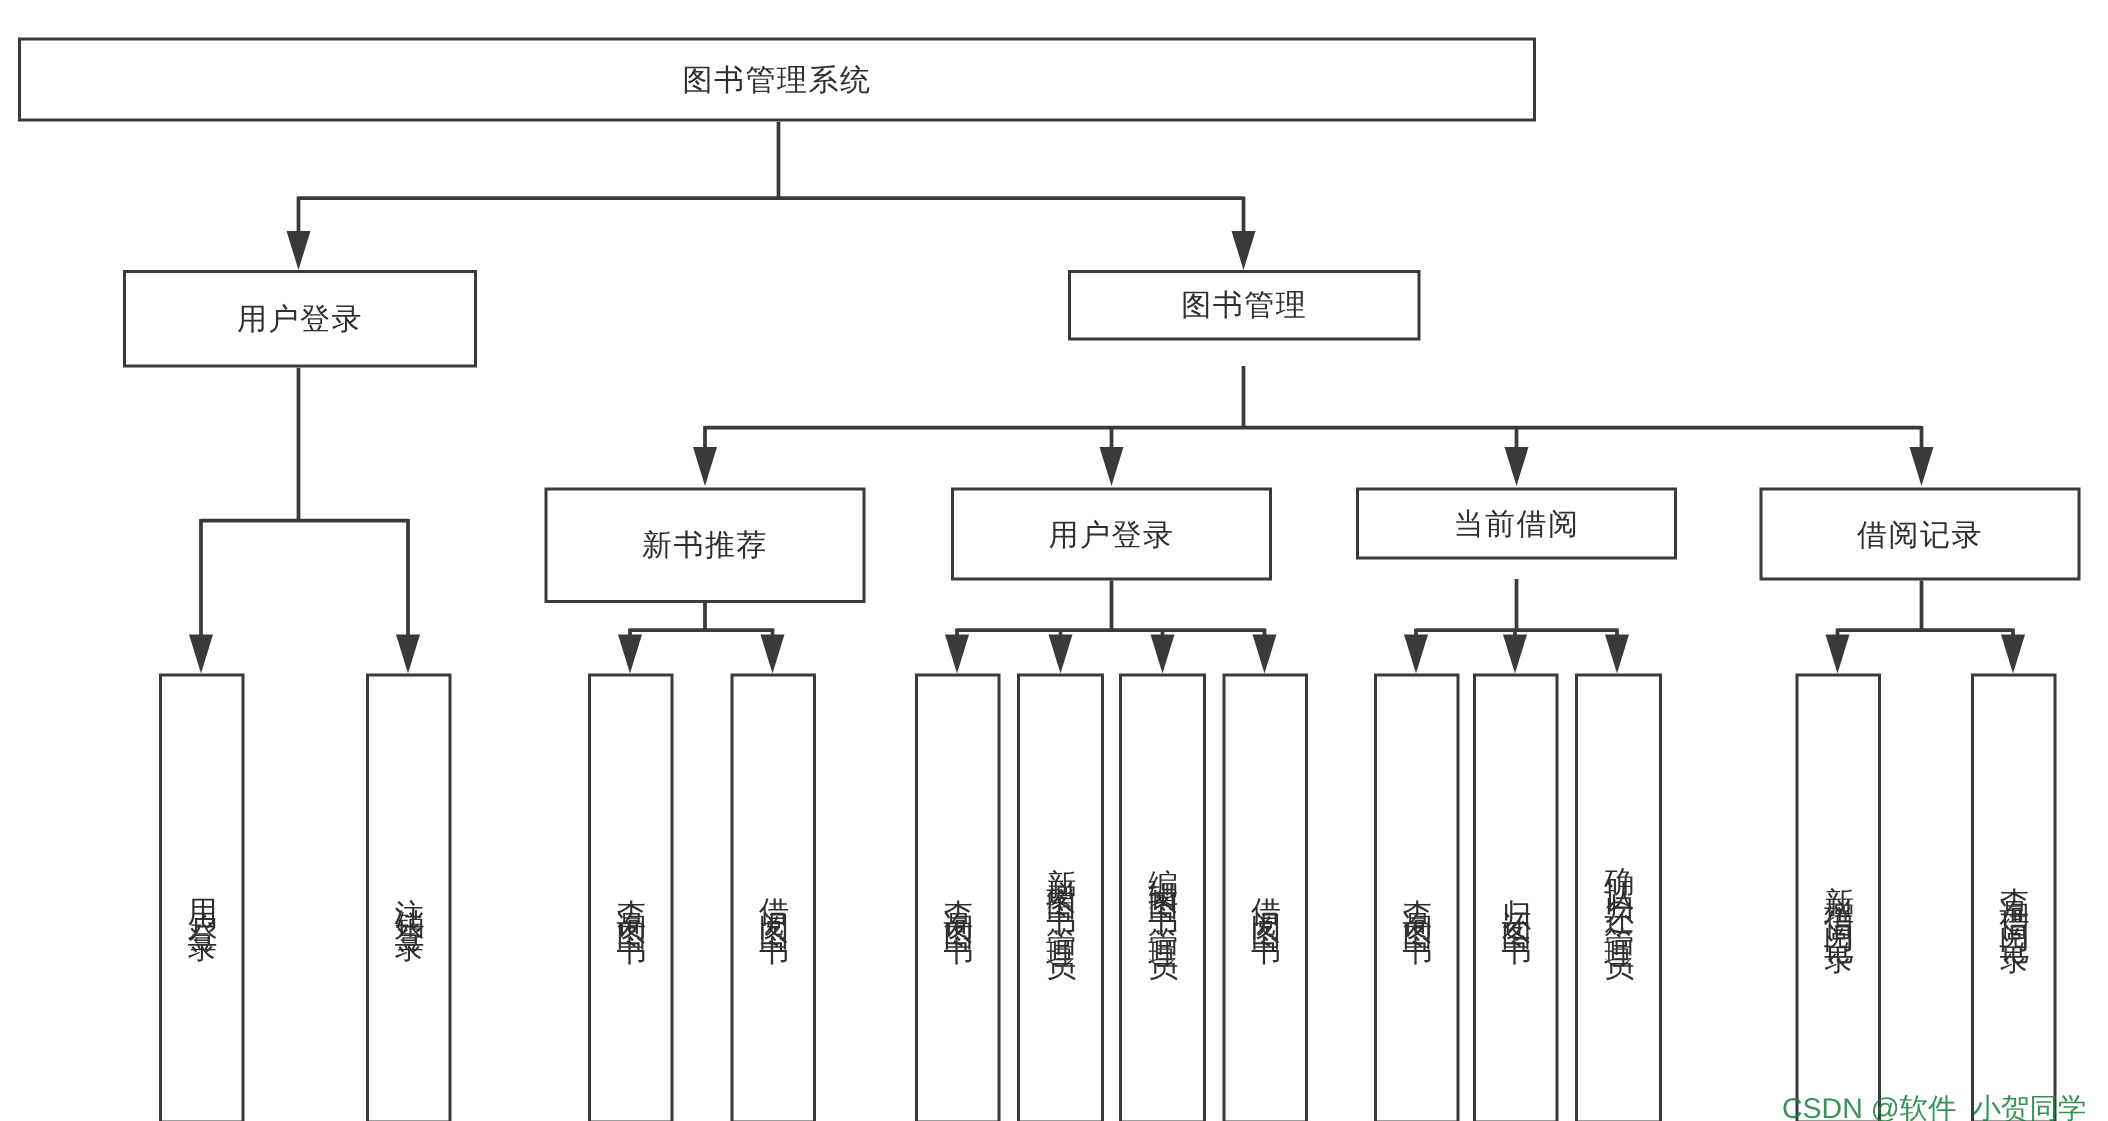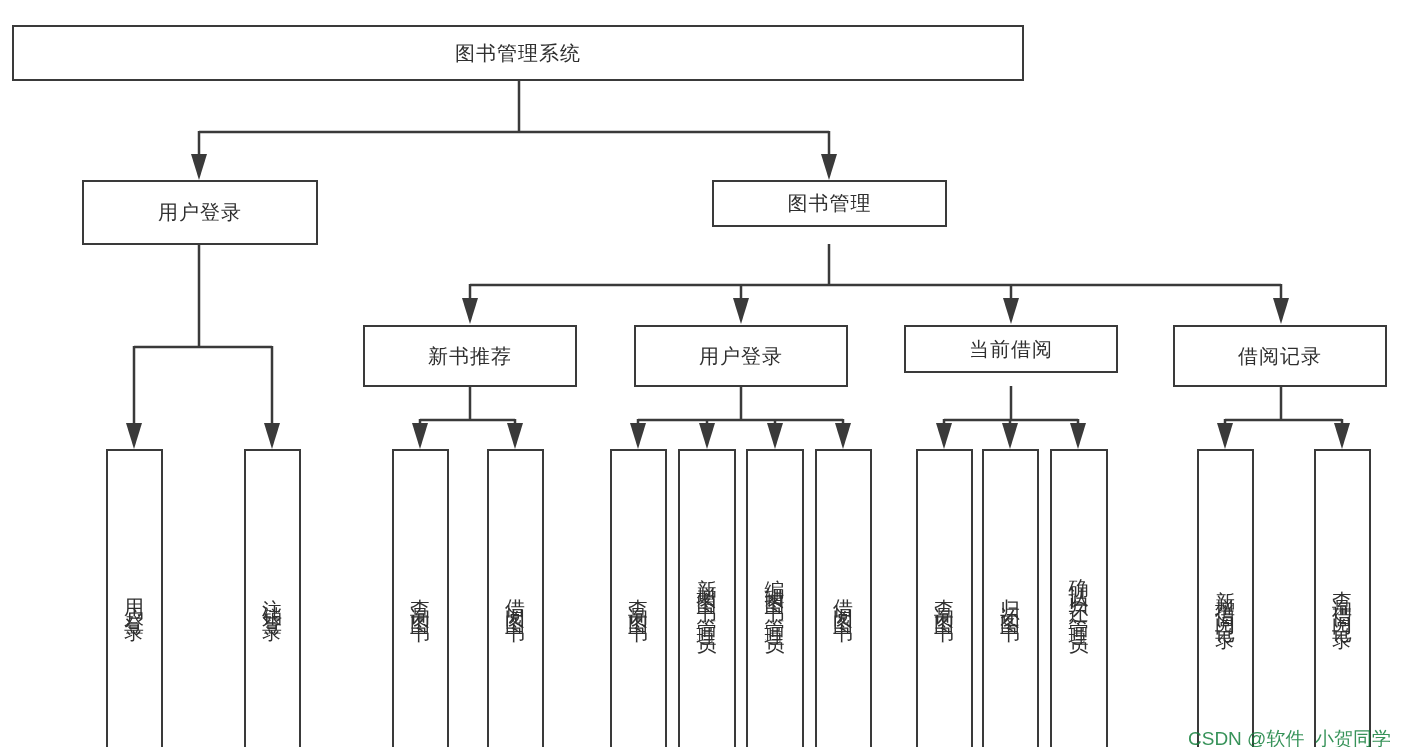--- a/index.html
+++ b/index.html
@@ -94,21 +94,21 @@
     <span class="hlabel">图书管理系统</span>
   </div>
 
   <div class="box" style="left:82px;top:168px;width:236px;height:65px">
     <span class="hlabel">用户登录</span>
   </div>
   <div class="box" style="left:712px;top:168px;width:235px;height:47px">
     <span class="hlabel">图书管理</span>
   </div>
 
-  <div class="box" style="left:363px;top:313px;width:214px;height:62px">
+  <div class="box" style="left:363px;top:313px;width:214px;height:77px">
     <span class="hlabel">新书推荐</span>
   </div>
   <div class="box" style="left:634px;top:313px;width:214px;height:62px">
     <span class="hlabel">用户登录</span>
   </div>
   <div class="box" style="left:904px;top:313px;width:214px;height:48px">
     <span class="hlabel">当前借阅</span>
   </div>
   <div class="box" style="left:1173px;top:313px;width:214px;height:62px">
     <span class="hlabel">借阅记录</span>

